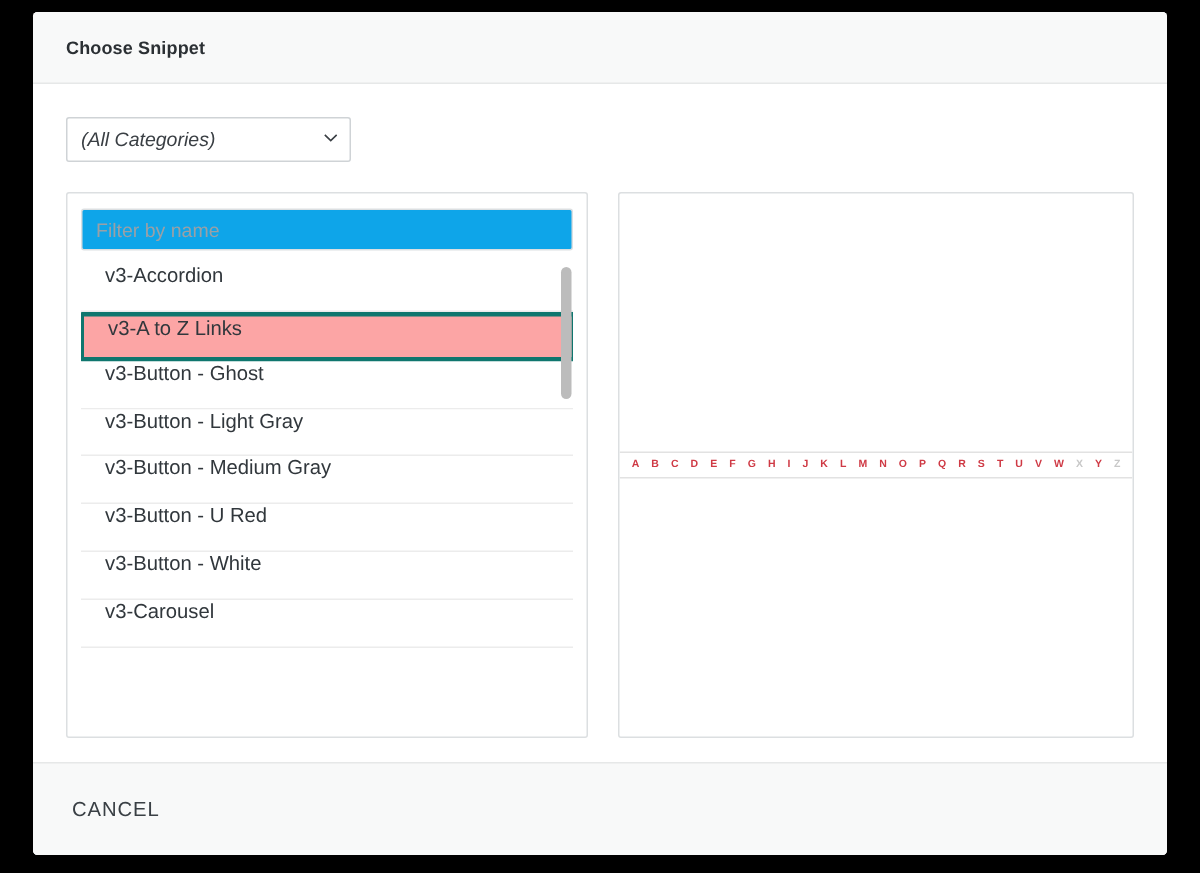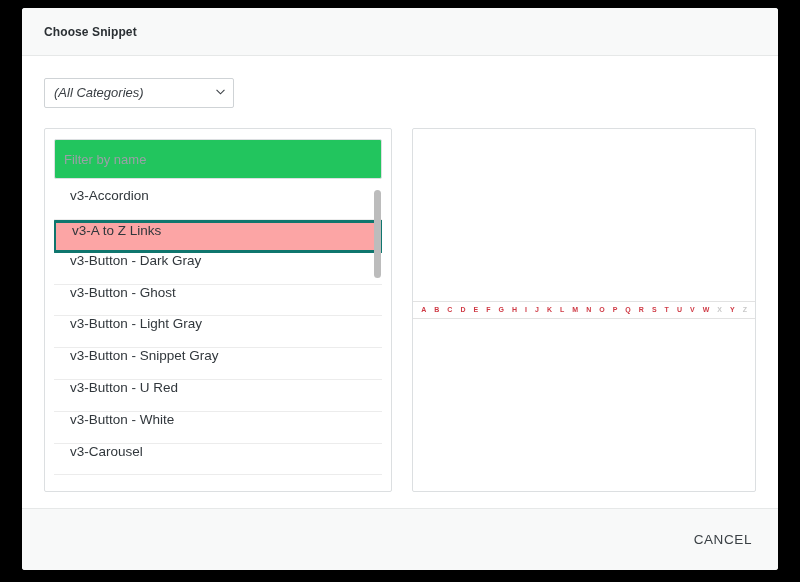--- a/index.html
+++ b/index.html
@@ -104,29 +104,29 @@
     border: 1px solid #dcdfe1;
     border-radius: 2px;
     background: #ffffff;
     padding: 10px 9px 9px 9px;
     display: flex;
     flex-direction: column;
     overflow: hidden;
   }
   .filter-input {
     width: 100%;
-    height: 40px;
+    height: 28px;
     box-sizing: border-box;
     border: 1px solid #dcdfe1;
     border-radius: 2px;
     font-family: "Liberation Sans", sans-serif;
     font-size: 13px;
     color: #3a3f44;
     padding: 8px 9px;
-    background: #22c55e;
+    background: #0ea5e9;
     outline: none;
   }
   .filter-input::placeholder {
     color: #9aa0a6;
   }
 
   .list-scroll {
     margin-top: 9px;
     flex: 1 1 auto;
     overflow: hidden;
@@ -212,21 +212,20 @@
   }
 
   
   .modal-footer {
     height: 62px;
     flex: 0 0 62px;
     background: #f8f9f9;
     border-top: 1px solid #e6e8e8;
     display: flex;
     align-items: center;
-    justify-content: flex-end;
     padding: 4px 22px;
     box-sizing: border-box;
     gap: 28px;
   }
   .btn-cancel {
     background: none;
     border: none;
     font-family: "Liberation Sans", sans-serif;
     font-size: 13.5px;
     letter-spacing: 0.6px;
@@ -273,30 +272,27 @@
 
         <div class="list-scroll">
           <div class="list-items">
             <div class="list-item">
               <span>v3-Accordion</span>
             </div>
             <div class="list-item selected">
               <span>v3-A to Z Links</span>
             </div>
             <div class="list-item">
-              <span>v3-Button - Dark Gray</span>
-            </div>
-            <div class="list-item">
               <span>v3-Button - Ghost</span>
             </div>
             <div class="list-item">
               <span>v3-Button - Light Gray</span>
             </div>
             <div class="list-item">
-              <span>v3-Button - Snippet Gray</span>
+              <span>v3-Button - Medium Gray</span>
             </div>
             <div class="list-item">
               <span>v3-Button - U Red</span>
             </div>
             <div class="list-item">
               <span>v3-Button - White</span>
             </div>
             <div class="list-item">
               <span>v3-Carousel</span>
             </div>

